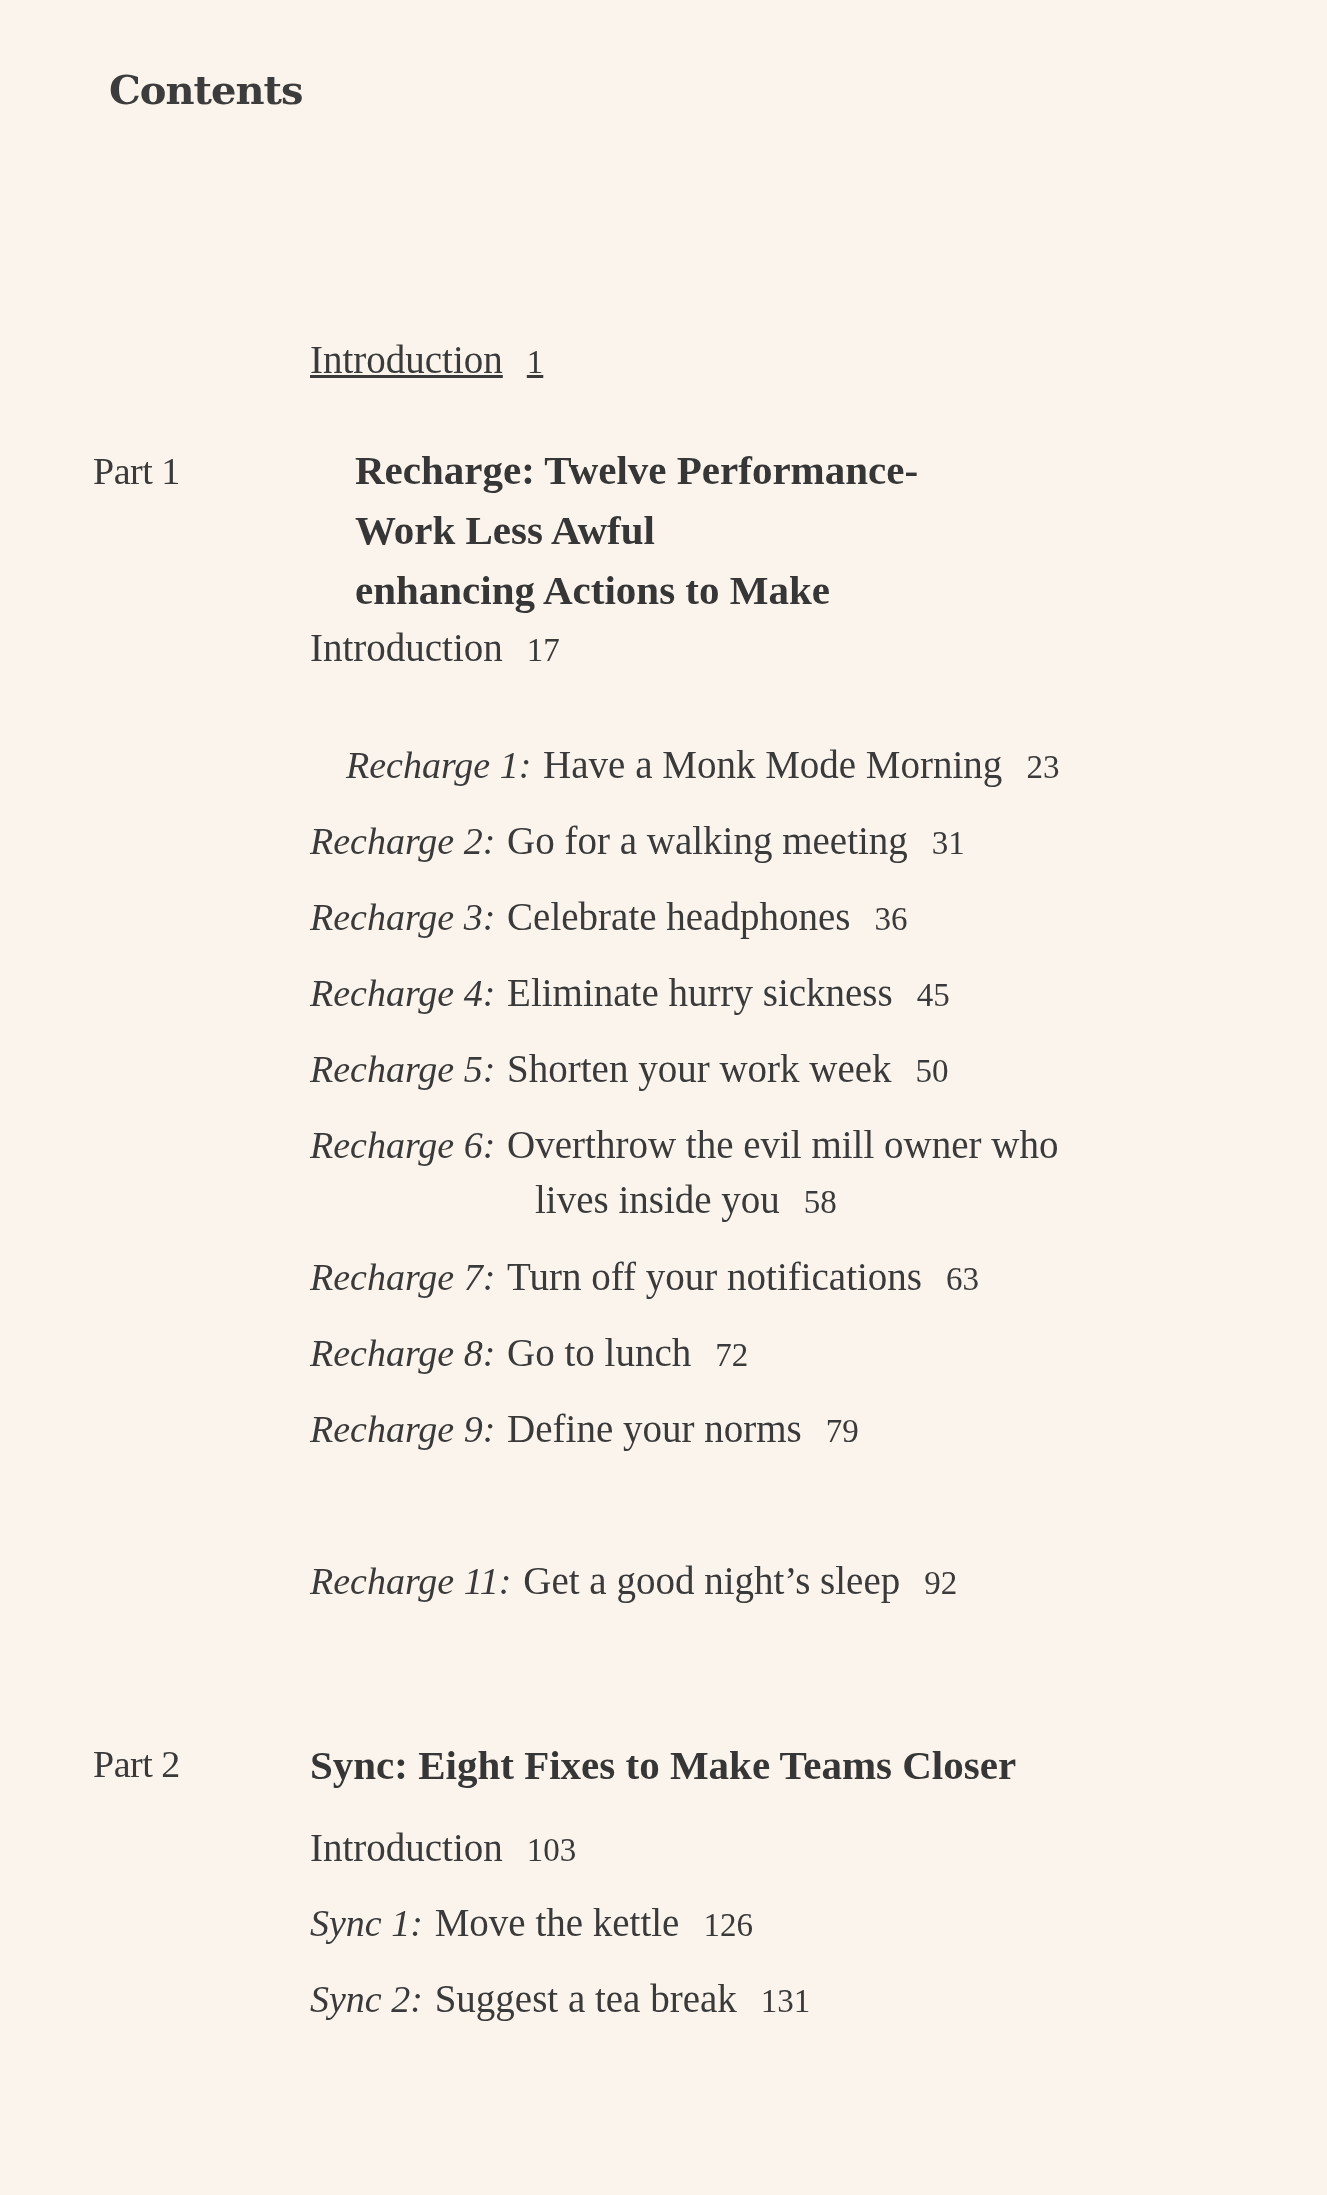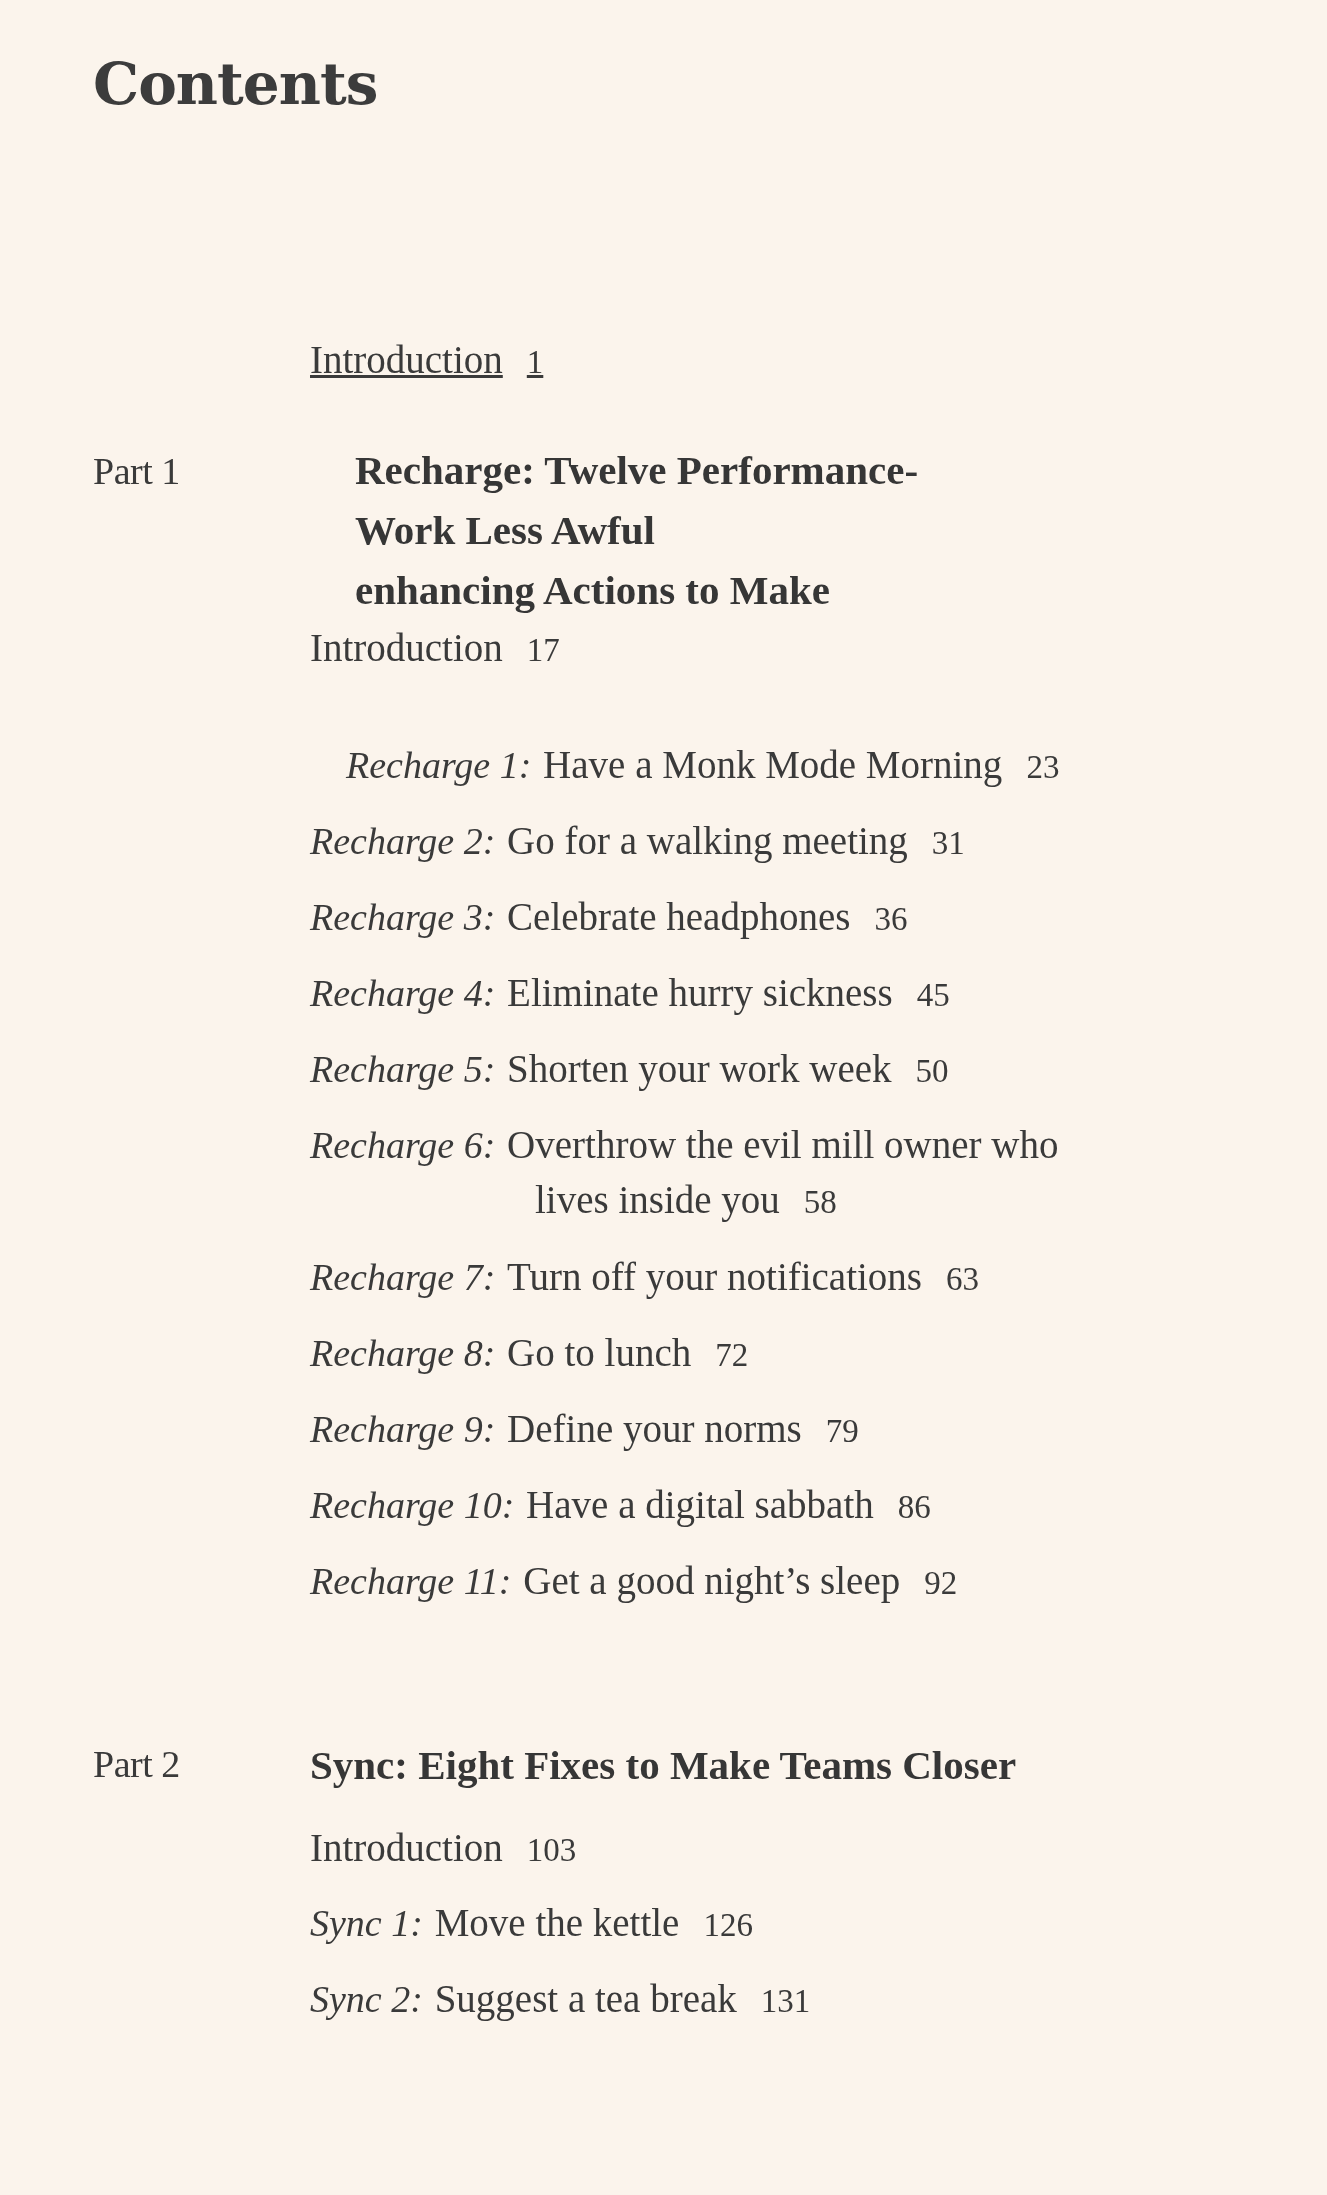--- a/index.html
+++ b/index.html
@@ -7,21 +7,21 @@
     width: 1327px; height: 2195px; overflow: hidden;
     background: #fbf4ec;
     color: #3a3a3a;
     font-family: "DejaVu Serif", "Liberation Serif", serif;
     position: relative;
   }
   .page { position: absolute; inset: 0; }
   .title {
     position: absolute; left: 93px; top: 50px;
     font-family: "DejaVu Serif", serif; font-weight: bold;
-    font-size: 58px; letter-spacing: -1px; color: #3c3c3c; margin: 0;
+    font-size: 40px; letter-spacing: -1px; color: #3c3c3c; margin: 16px;
   }
   .row { position: absolute; left: 310px; white-space: nowrap; font-size: 37px; line-height: 1; }
   .label-col { position: absolute; left: 93px; font-size: 38px; line-height: 1;
     font-family: "Liberation Serif", serif; letter-spacing: -0.5px; }
   .part-title { position: absolute; left: 310px; font-weight: bold; font-size: 41px; line-height: 60px;
     font-family: "Liberation Serif", serif; letter-spacing: 0px; color: #363636; margin: 0; width: 900px; }
   .entry-label { font-style: italic; font-family: "Liberation Serif", serif; font-size: 38px; }
   .entry-title { font-family: "Liberation Serif", serif; font-size: 39px; }
   .entry-page { font-family: "Liberation Serif", serif; font-size: 33px; margin-left: 24px; }
   .intro-title { font-family: "Liberation Serif", serif; font-size: 39px; }
@@ -80,24 +80,20 @@
     <span class="entry-title">Turn off your notifications</span><span class="entry-page">63</span>
   </div>
   <div class="row" style="top:1333px;">
     <span class="entry-label">Recharge 8:</span>
     <span class="entry-title">Go to lunch</span><span class="entry-page">72</span>
   </div>
   <div class="row" style="top:1409px;">
     <span class="entry-label">Recharge 9:</span>
     <span class="entry-title">Define your norms</span><span class="entry-page">79</span>
   </div>
-  <div class="row" style="top:1485px;">
-    <span class="entry-label">Recharge 10:</span>
-    <span class="entry-title">Have a digital sabbath</span><span class="entry-page">86</span>
-  </div>
   <div class="row" style="top:1561px;">
     <span class="entry-label">Recharge 11:</span>
     <span class="entry-title">Get a good night’s sleep</span><span class="entry-page">92</span>
   </div>
 
   <div class="label-col" style="top:1745px;">Part 2</div>
   <div class="part-title" style="top:1735px; width:1000px;">
     <div>Sync:  Eight Fixes to Make Teams Closer</div>
   </div>
 

